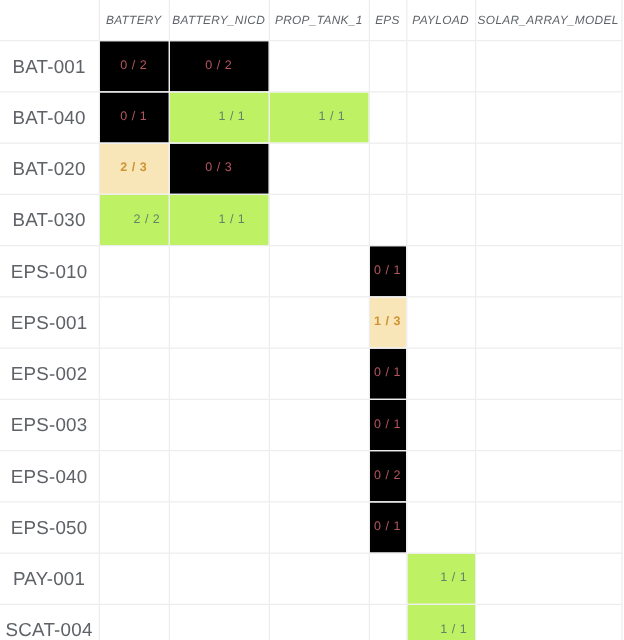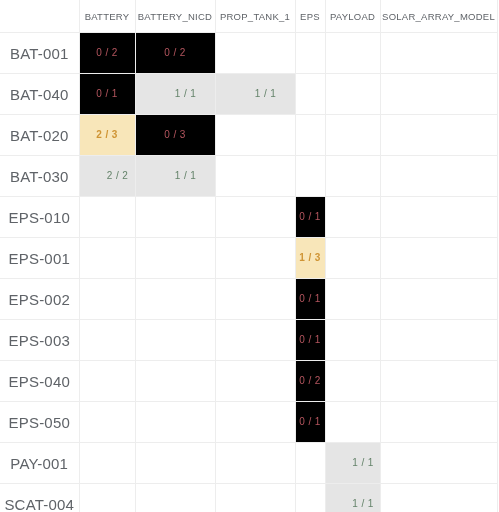--- a/index.html
+++ b/index.html
@@ -46,20 +46,21 @@
     vertical-align: middle;
     font-weight: normal;
   }
   thead th {
     height: 32px;
     font-size: 9.5px;
     color: #5f6368;
     letter-spacing: 0.25px;
     background: #ffffff;
     white-space: nowrap;
+    font-style: italic;
   }
   thead th.corner-cell {
     border-right: 1px solid #ededed;
   }
   tbody tr { height: 40px; }
   tbody td.row-label {
     font-size: 15px;
     color: #5f6368;
     letter-spacing: 0.2px;
     text-align: center;
@@ -75,21 +76,21 @@
   tbody td.data-cell .cell-fill {
     display: block;
     width: 100%;
     height: 40px;
     line-height: 40px;
     box-sizing: border-box;
   }
   
   td.status-fail .cell-fill  { background: #000000; color: #b5565f; }
   td.status-warn .cell-fill  { background: #f8e6b9; color: #cf9434; font-weight: bold; }
-  td.status-pass .cell-fill  { background: #e5e5e5; color: #64836a; padding-left: 21px; }
+  td.status-pass .cell-fill  { background: #bef264; color: #64836a; padding-left: 21px; }
   td.status-empty .cell-fill { background: transparent; color: transparent; }
 </style>
 </head>
 <body>
 
 <div id="matrix-wrap">
   <table class="coverage-matrix">
     <colgroup>
       <col class="c-rowlabel">
       <col class="c-0">

